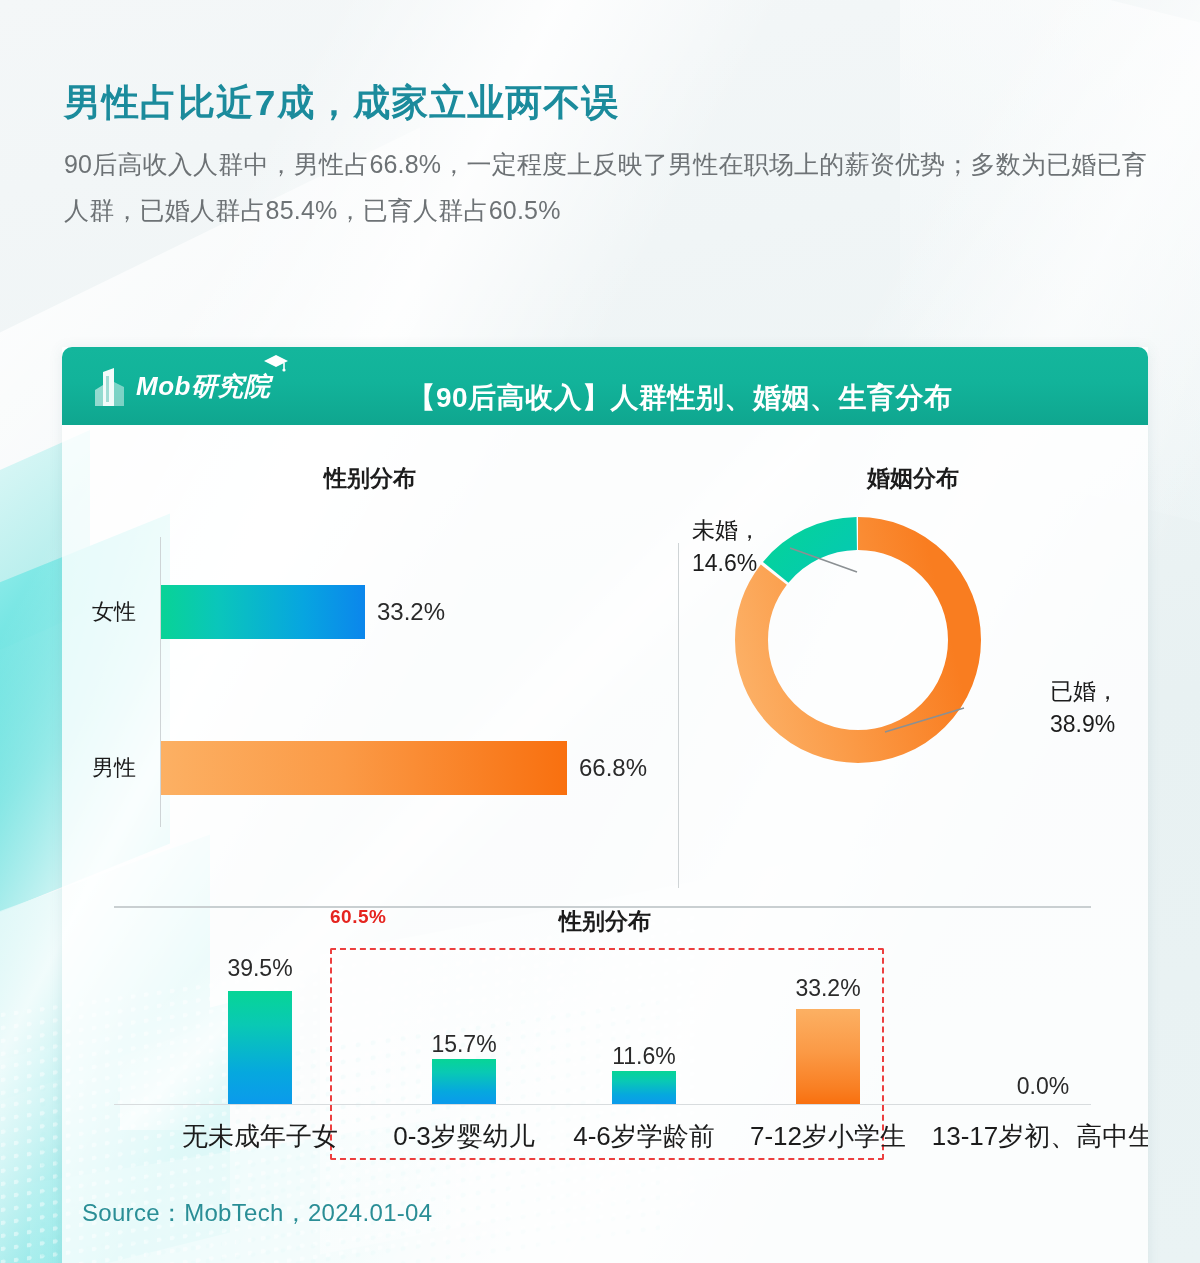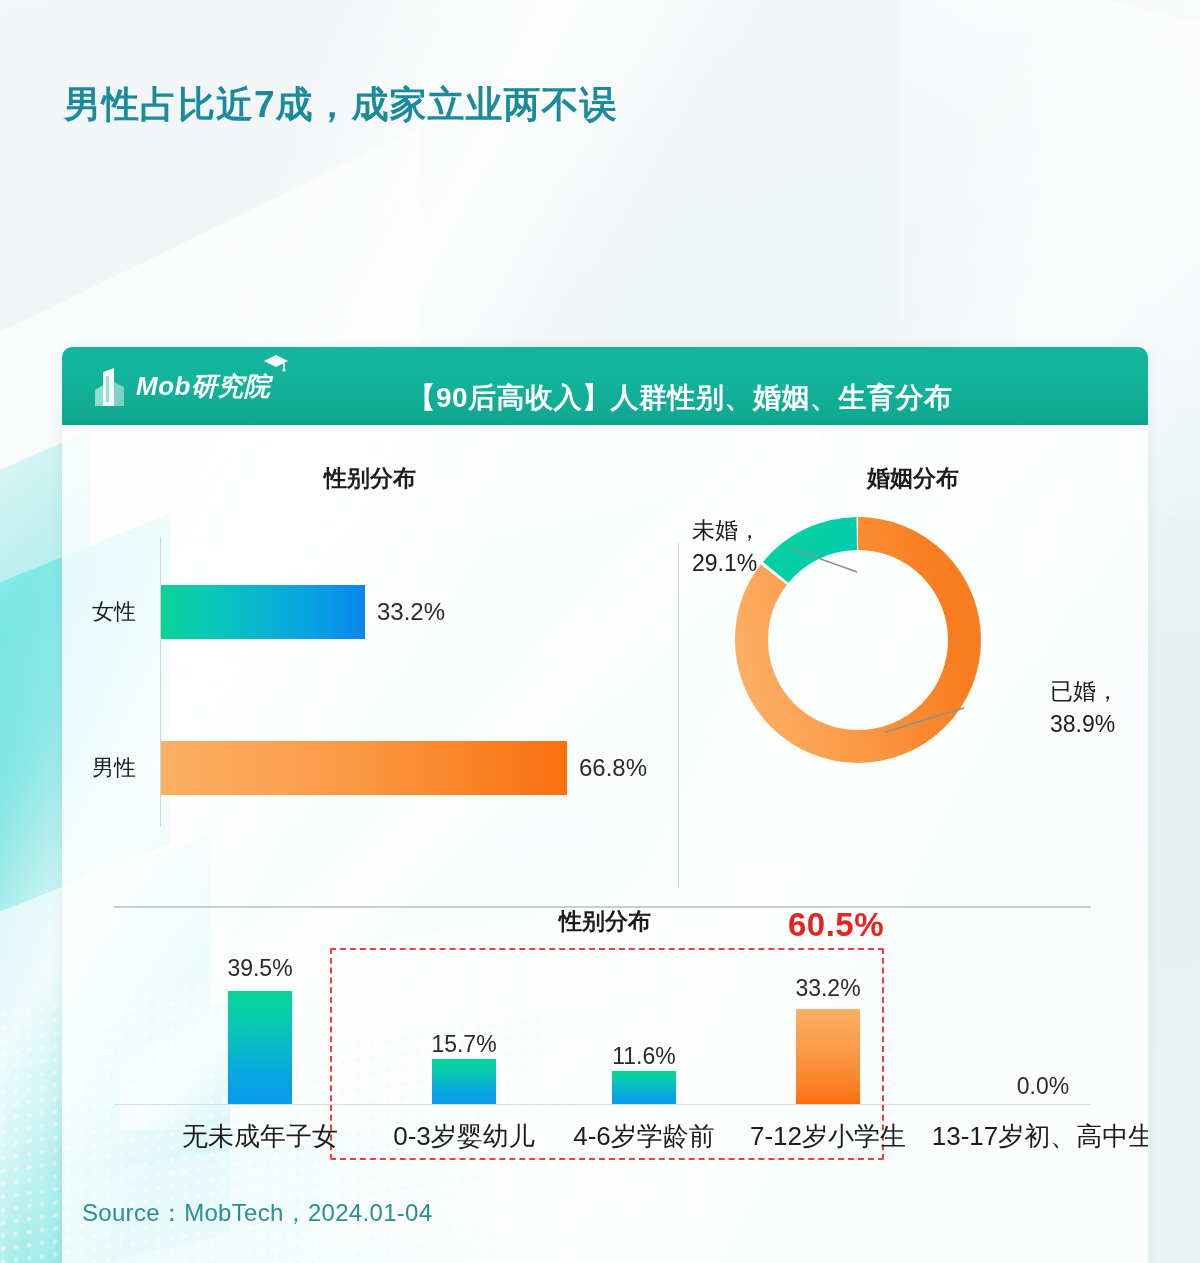--- a/index.html
+++ b/index.html
@@ -84,20 +84,21 @@
   
   #headline {
     position: absolute; left: 64px; top: 82px; width: 1090px;
   }
   #main-title {
     font-size: 37px;
     font-weight: bold;
     color: #1b8b9c;
     letter-spacing: 1px;
     line-height: 1.25;
+    font-family: Liberation Mono, monospace;
   }
   #sub-desc {
     margin-top: 14px;
     font-size: 25px;
     color: #6d7275;
     line-height: 1.82;
     letter-spacing: .2px;
     max-width: 1095px;
   }
 
@@ -235,22 +236,22 @@
     position: absolute;
     left: 268px; top: 42px;
     width: 554px; height: 212px;
     border: 2px dashed #ec3f3f;
     border-radius: 2px;
   }
   #highlight-value {
     position: absolute;
     left: 268px; top: 0px;
     width: 554px;
-    text-align: right;
-    font-size: 33px; font-weight: bold; color: #e5241f;
+    text-align: left;
+    font-size: 19px; font-weight: bold; color: #e5241f;
     letter-spacing: .5px;
   }
 
   
   #source-line {
     position: absolute;
     left: 82px; top: 1197px;
     font-size: 24px;
     color: #2a8e96;
     letter-spacing: .3px;
@@ -270,20 +271,21 @@
   <div class="shape s4"></div>
   <div class="shape s5"></div>
   <div class="shape s8"></div>
   <div class="bg-dots"></div>
   <div class="bg-dots2"></div>
   <div class="bg-layer bg-sheen-a"></div>
   <div class="bg-diag"></div>
 
   <div id="headline">
     <div id="main-title">男性占比近7成，成家立业两不误</div>
+    <div id="sub-desc">90后高收入人群中，男性占66.8%，一定程度上反映了男性在职场上的薪资优势；多数为已婚已育人群，已婚人群占85.4%，已育人群占60.5%</div>
   </div>
 
   <div id="card">
 
     <div id="card-header">
       <div id="logo">
         <span id="logo-mark">
           <svg width="38" height="40" viewBox="0 0 38 40" aria-hidden="true">
             <polygon points="5,40 5,24 13,19 13,40" fill="#ffffff" opacity=".55"></polygon>
             <polygon points="13,40 13,6 24,2 24,40" fill="#ffffff" opacity=".95"></polygon>
@@ -346,21 +348,21 @@
           <circle cx="130" cy="130" r="106.5" fill="none" stroke="url(#gOrange)" stroke-width="33" stroke-dasharray="571.6 97.6" transform="rotate(-90 130 130)"></circle>
 
           <circle cx="130" cy="130" r="106.5" fill="none" stroke="url(#gTeal)" stroke-width="33" stroke-dasharray="0 574.6 92.6 2" transform="rotate(-90 130 130)"></circle>
 
           <path d="M62,38 L129,62" stroke="#8b9093" stroke-width="1.6" fill="none"></path>
           <path d="M157,222 L236,198" stroke="#8b9093" stroke-width="1.6" fill="none"></path>
         </svg>
 
         <div class="pie-label" id="label-unmarried">
           <div>未婚，</div>
-          <div>29.1%</div>
+          <div>14.6%</div>
         </div>
         <div class="pie-label" id="label-married">
           <div>已婚，</div>
           <div>38.9%</div>
         </div>
       </div>
 
       <div id="fertility-chart">
         <div class="chart-title" style="left:0; top:0px; width:1086px;">性别分布</div>
 

